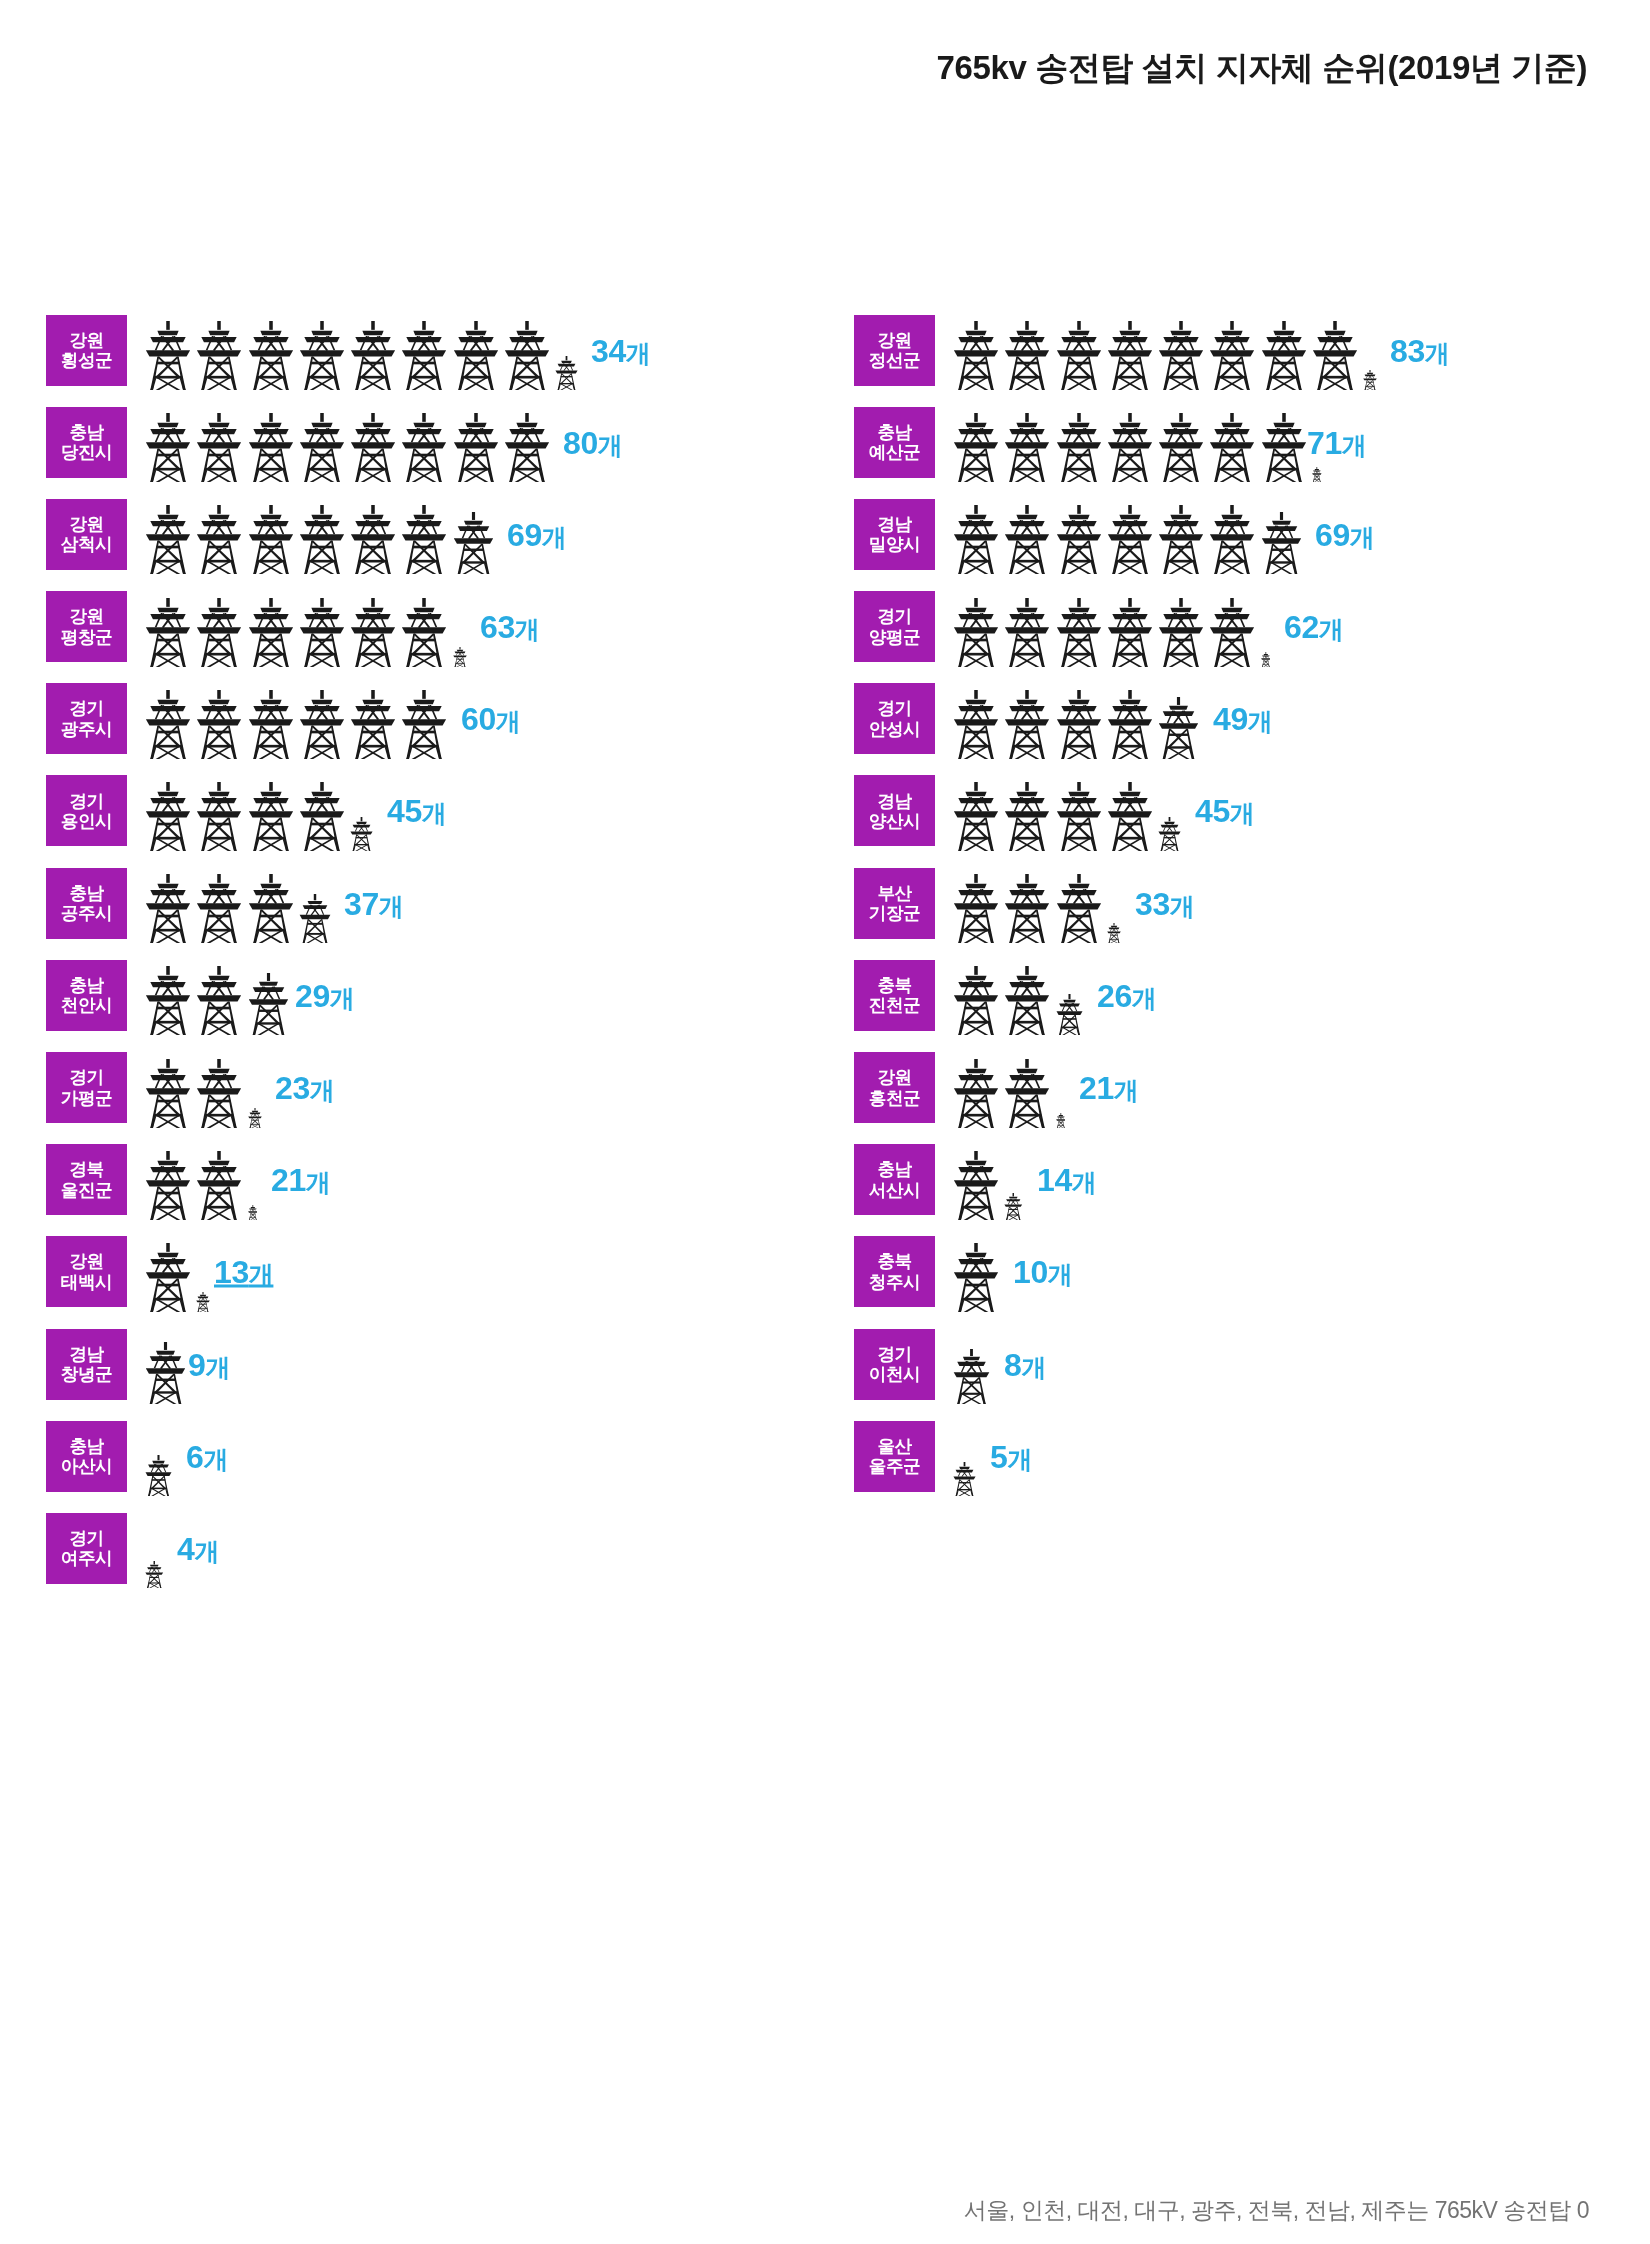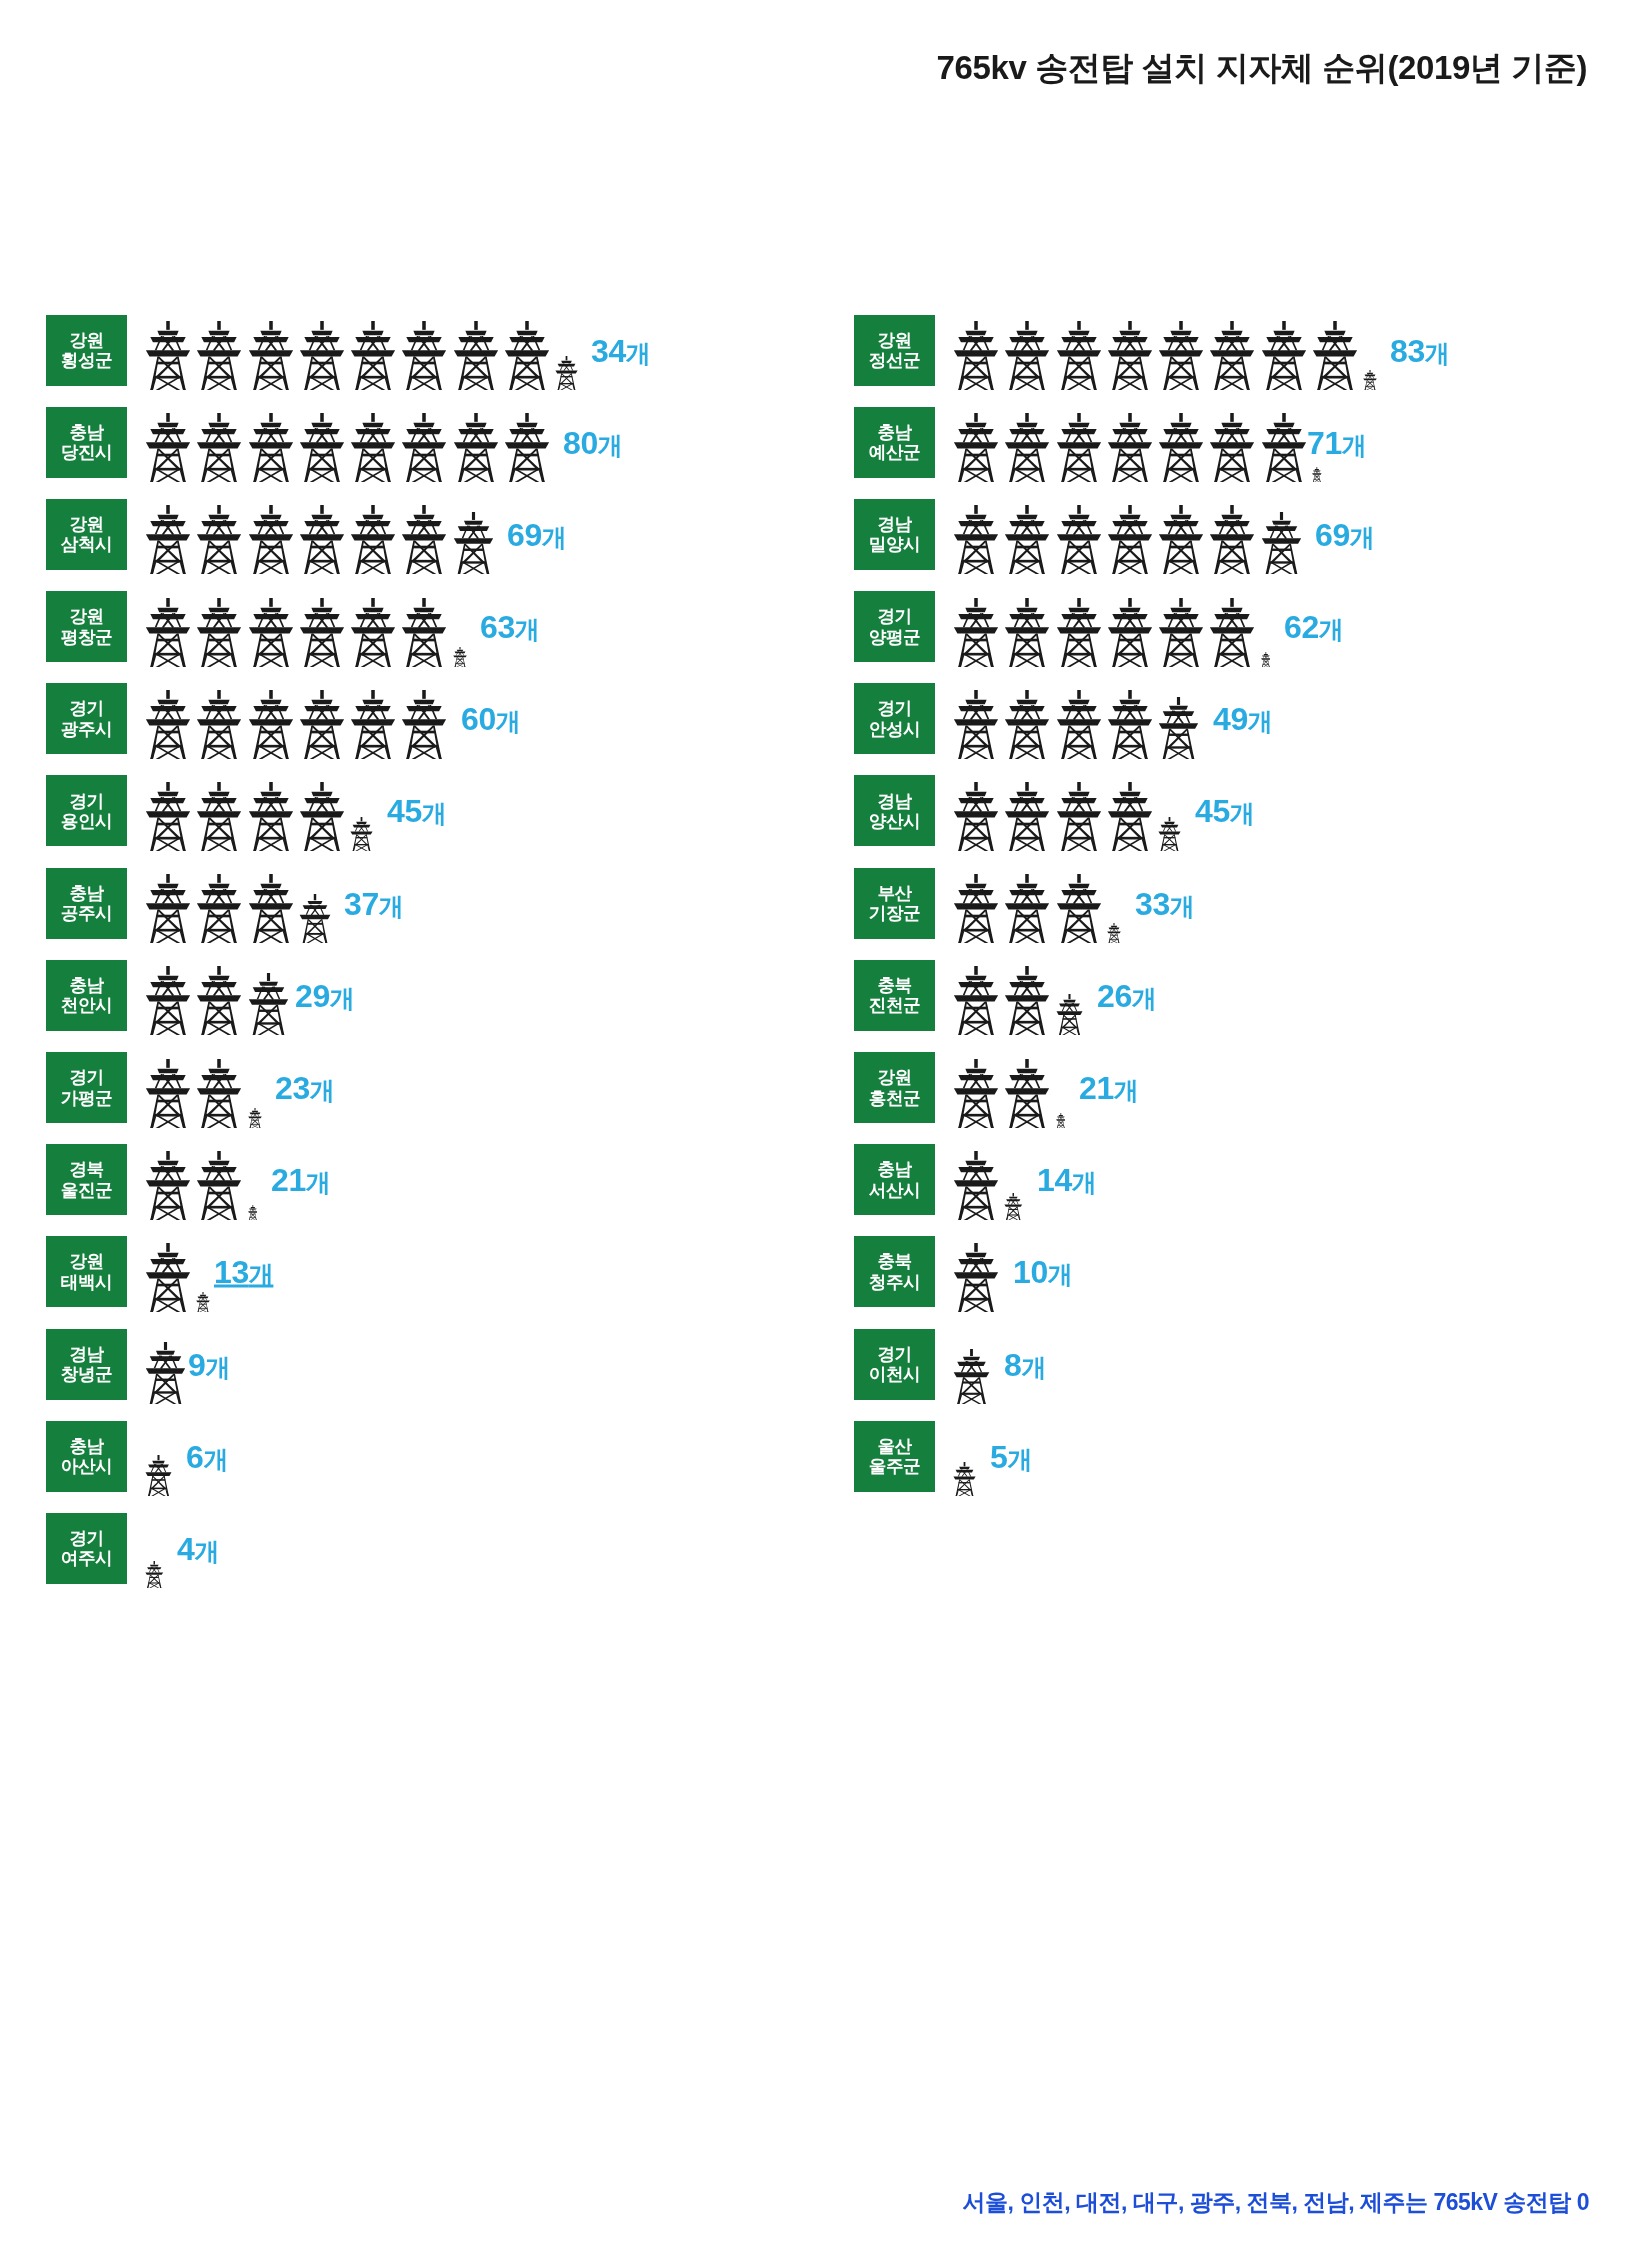--- a/index.html
+++ b/index.html
@@ -33,21 +33,21 @@
   .column.right{left:854px;}
   .row{
     position:relative;
     height:79px;
     margin-bottom:13.2px;
   }
   .label-box{
     position:absolute;
     left:0; top:3.5px;
     width:81px; height:71px;
-    background:#15803d;
+    background:#a21caf;
     color:#ffffff;
     display:flex;
     flex-direction:column;
     align-items:center;
     justify-content:center;
     font-size:17.6px;
     font-weight:bold;
     line-height:1.16;
     letter-spacing:-0.5px;
   }
@@ -70,24 +70,24 @@
     transform:translateY(-50%);
     font-size:32px;
     font-weight:bold;
     color:#29abe2;
     white-space:nowrap;
     letter-spacing:-0.4px;
   }
   .value .unit{font-size:25px;}
   #footer{
     position:absolute;
-    bottom:26px; right:62px;
+    bottom:18px; right:62px;
     font-size:23px;
-    font-weight:bold;
-    color:#1d4ed8;
+    font-weight:normal;
+    color:#737373;
     letter-spacing:-0.5px;
     white-space:nowrap;
   }
 </style>
 </head>
 <body>
 
 <div id="title">765kv 송전탑 설치 지자체 순위(2019년 기준)</div>
 
 <div id="columns">

